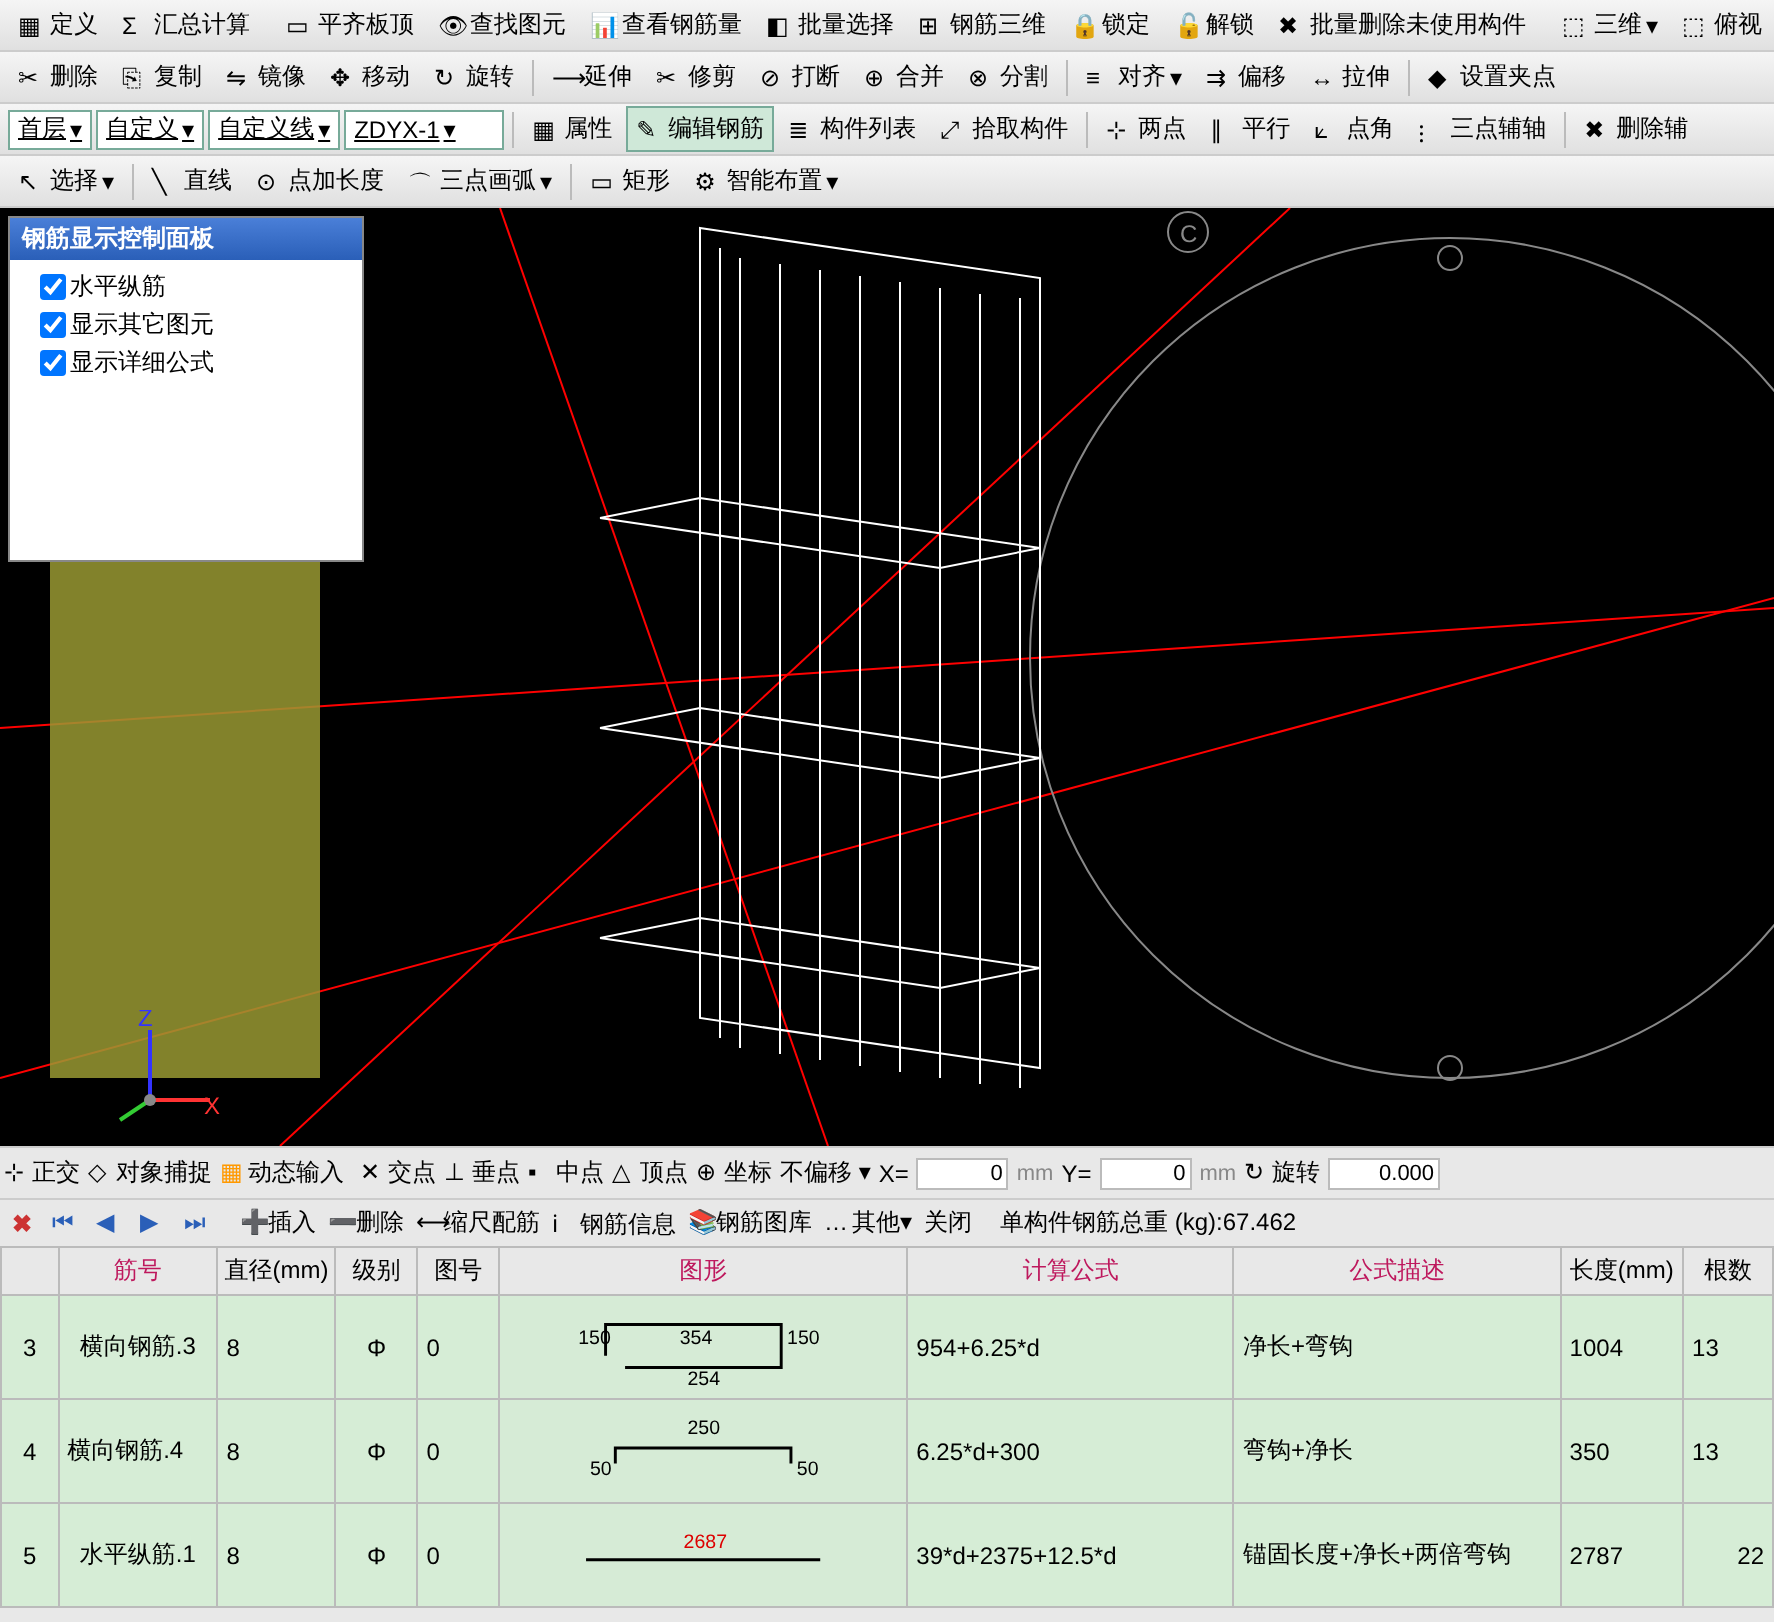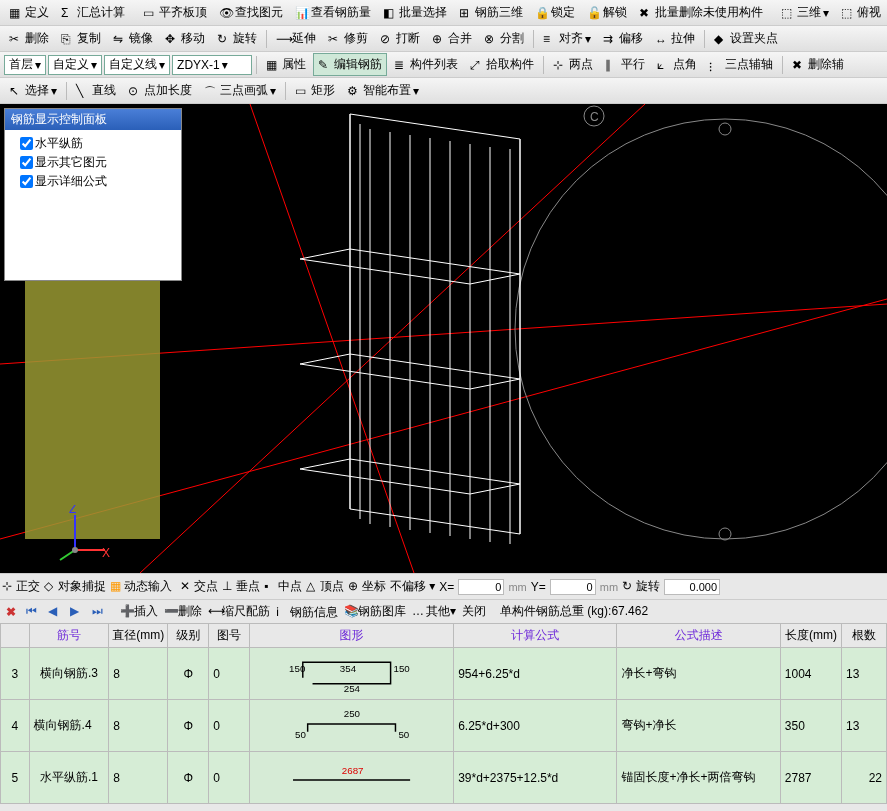--- a/index.html
+++ b/index.html
@@ -2,46 +2,46 @@
 <html><head>
 <meta charset="utf-8">
 <style>
 * { margin: 0; padding: 0; box-sizing: border-box; font-family: "Microsoft YaHei", SimSun, sans-serif; font-size: 12px; }
 body { background: #e8e8e8; width: 887px; height: 811px; overflow: hidden; position: relative; }
 
 .toolbar { background: linear-gradient(#f5f5f5, #e0e0e0); border-bottom: 1px solid #ccc; padding: 2px 4px; display: flex; align-items: center; gap: 2px; height: 26px; flex-wrap: nowrap; overflow: hidden; }
 .toolbar .btn { display: inline-flex; align-items: center; gap: 2px; padding: 2px 4px; border: 1px solid transparent; cursor: pointer; white-space: nowrap; }
 .toolbar .btn.active { border: 1px solid #7a9; background: #cfe8d8; }
 .toolbar .sep { width: 1px; height: 18px; background: #bbb; margin: 0 2px; }
-.toolbar select, .toolbar .combo { font-size: 12px; height: 20px; border: 1px solid #7a9; }
+.toolbar select, .toolbar .combo { font-size: 12px; height: 20px; border: 1px solid #7a9; text-decoration: underline; }
 .toolbar .combo { padding: 1px 4px; display: inline-flex; align-items: center; gap: 2px; background: #fff; }
 .icon { width: 14px; height: 14px; display: inline-block; }
 
 .viewport { position: relative; width: 887px; height: 469px; background: #000; overflow: hidden; }
 .control-panel { position: absolute; top: 4px; left: 4px; width: 178px; background: #fff; border: 1px solid #888; z-index: 10; }
-.control-panel .title { background: linear-gradient(#4a7fd8, #2a5fb8); color: #fff; padding: 2px 6px; font-size: 12px; }
+.control-panel .title { background: linear-gradient(#4a7fd8, #2a5fb8); color: #fff; padding: 2px 6px; font-size: 12px; font-weight: bold; }
 .control-panel .body { padding: 4px; height: 150px; }
 .control-panel label { display: block; font-size: 12px; padding: 1px 11px; }
 .control-panel input[type=checkbox] { vertical-align: middle; margin-right: 2px; }
 
 .axis-widget { position: absolute; bottom: 8px; left: 55px; }
 .red-line { stroke: #f00; stroke-width: 1; fill: none; }
 .white-line { stroke: #fff; stroke-width: 1; fill: none; }
 
 .status-toolbar { background: #e8e8e8; border-top: 1px solid #ccc; padding: 2px; display: flex; align-items: center; gap: 4px; height: 26px; }
 .status-toolbar .small-input { width: 46px; text-align: right; font-size: 11px; border: 1px solid #bbb; background: #fff; padding: 1px 2px; }
 .status-toolbar .unit { color: #888; font-size: 11px; }
 
 .record-toolbar { background: #e8e8e8; padding: 2px 6px; display: flex; align-items: center; gap: 6px; height: 24px; border-top: 1px solid #ccc; }
 .record-toolbar .nav-btn { width: 16px; height: 16px; cursor: pointer; color: #2a5fb8; }
 .record-toolbar .x-close { color: #c33; font-weight: bold; width: 14px; cursor: pointer; }
 
 .data-table { width: 100%; border-collapse: collapse; background: #d6edd6; }
 .data-table th { background: #e8e8e8; border: 1px solid #bbb; padding: 3px; font-weight: normal; text-align: center; }
-.data-table th.orange { color: #6d28d9; }
+.data-table th.orange { color: #be185d; }
 .data-table td { border: 1px solid #bbb; padding: 2px 4px; height: 48px; text-align: center; background: #d6edd6; }
 .data-table td.shape-cell { background: #d6ebd6; position: relative; }
 .tiny { font-size: 10px; }
 .shape-svg { width: 100%; height: 44px; }
 </style>
 </head>
 <body>
 
 <div class="toolbar">
   <span class="btn">

